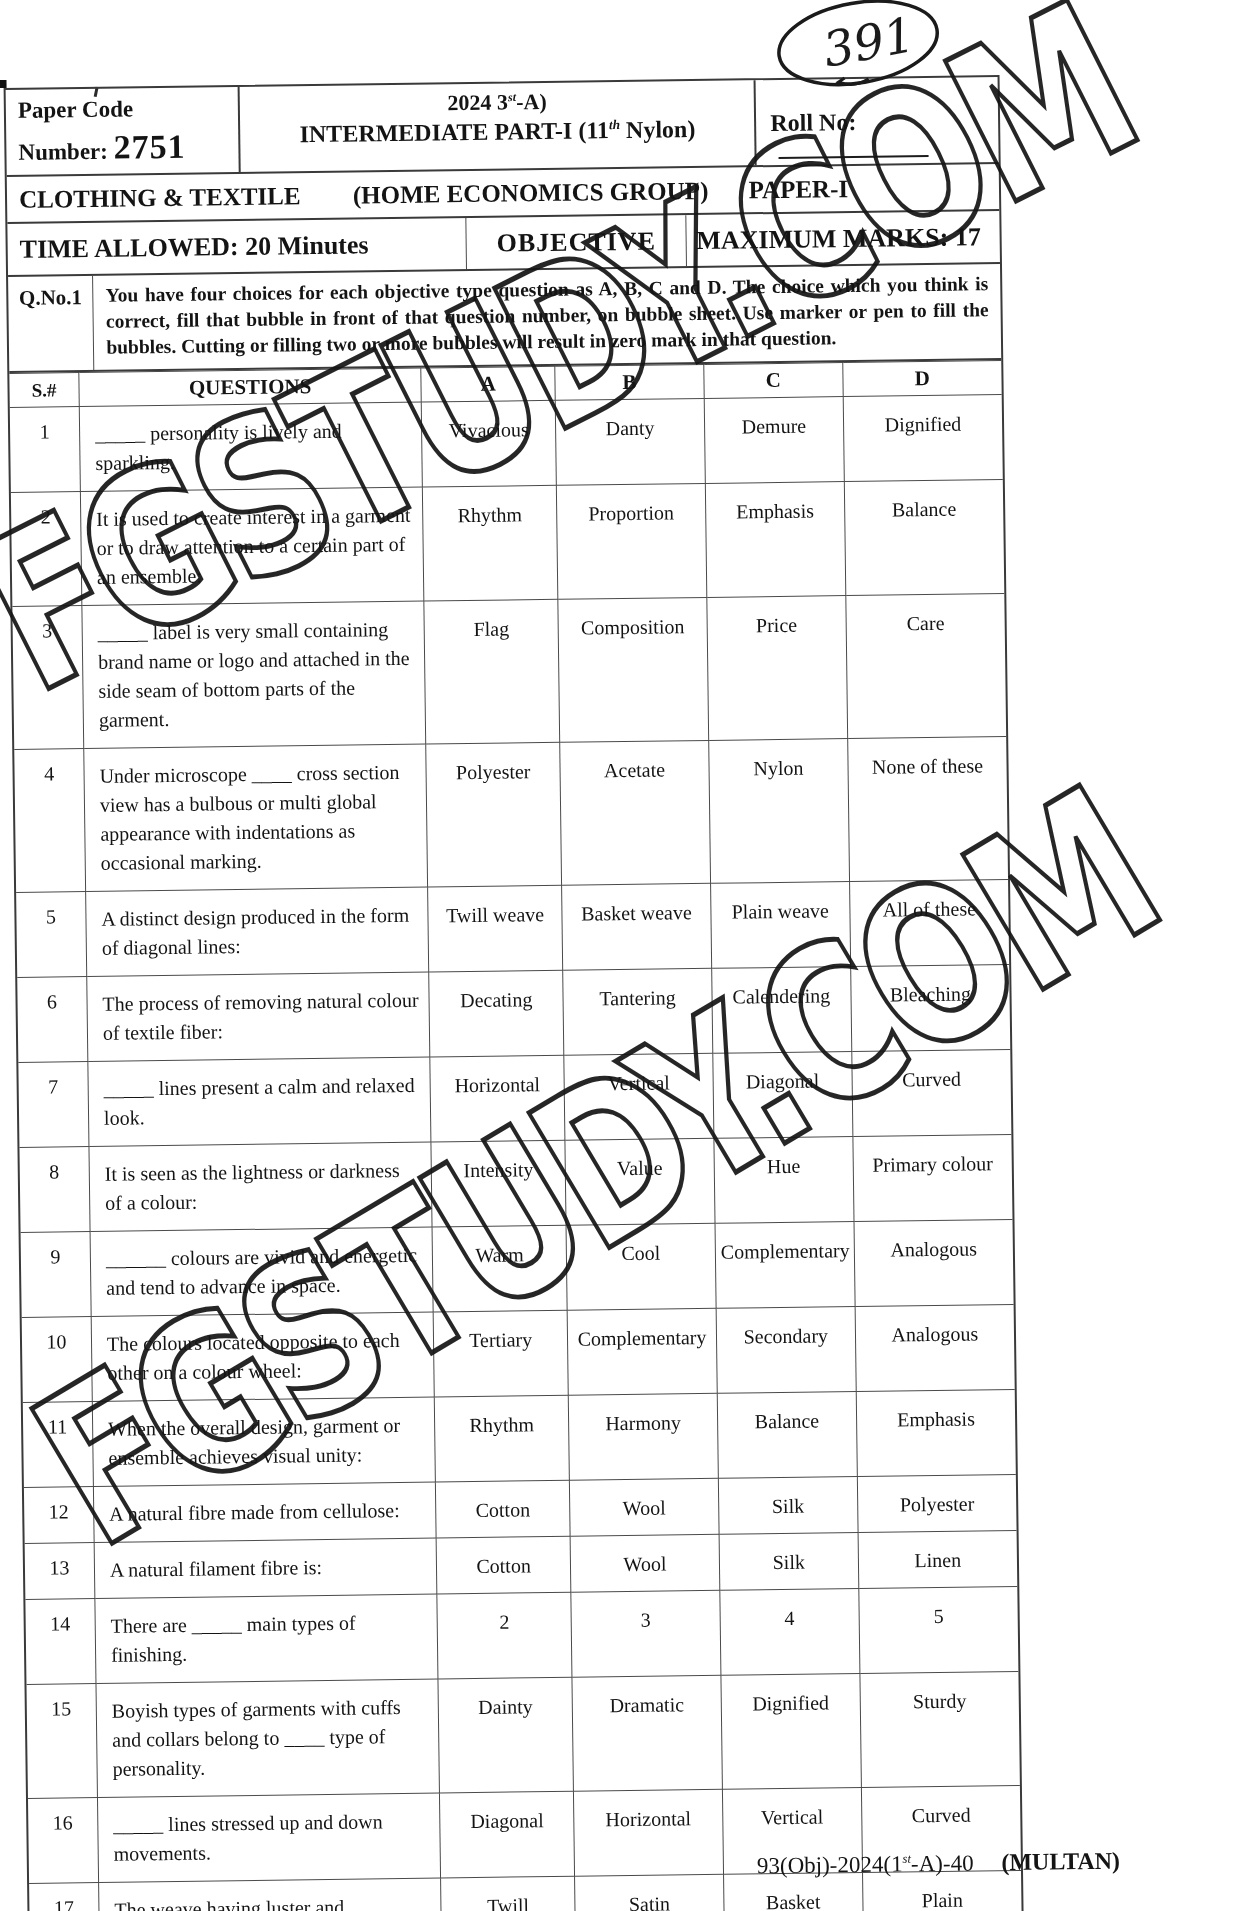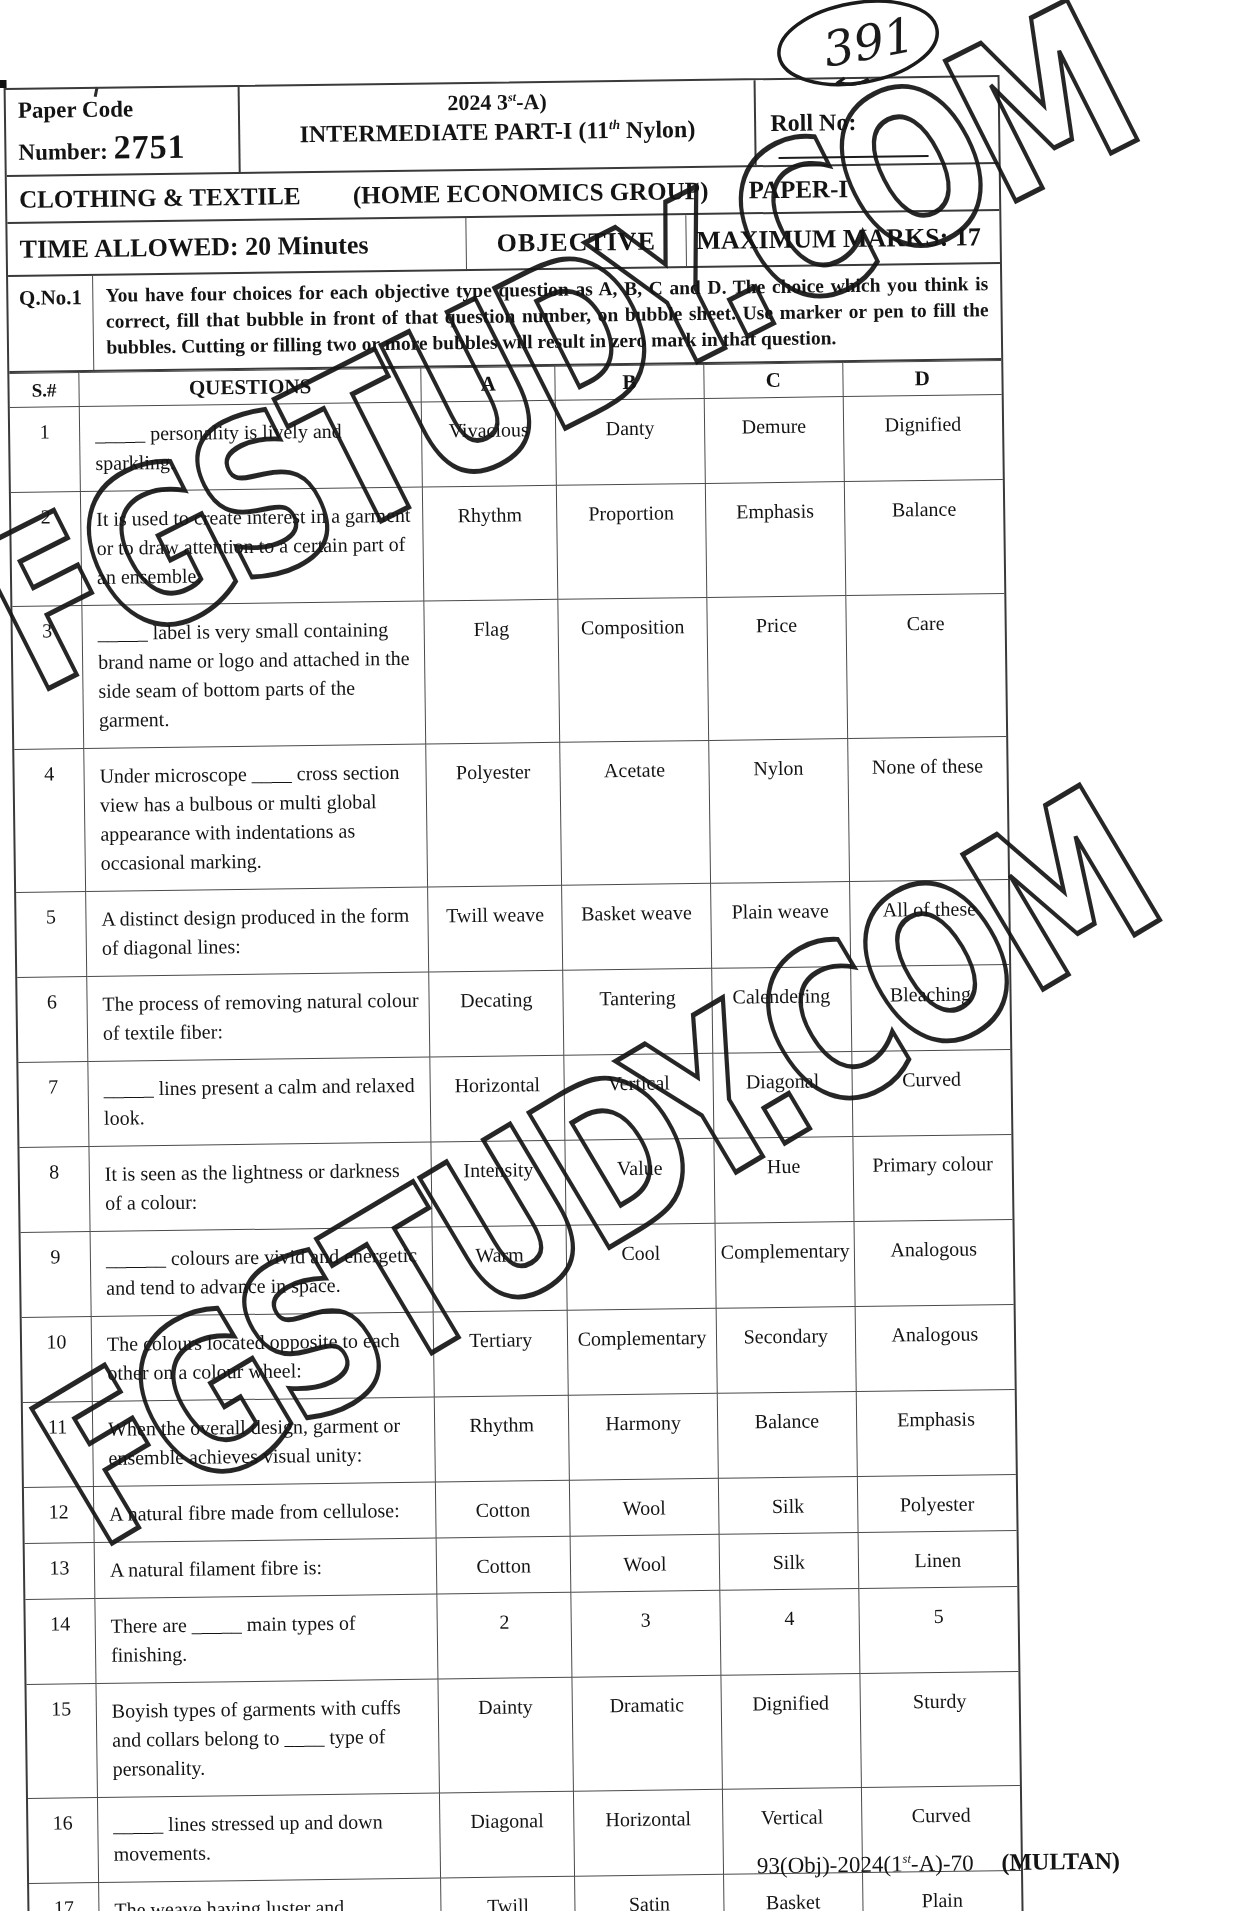--- a/index.html
+++ b/index.html
@@ -260,20 +260,20 @@
     <td class="opt">Satin</td>
     <td class="opt">Basket</td>
     <td class="opt">Plain</td>
   </tr>
         </tbody>
     </table>
 
   </div>
 
   <div class="footer">
-    <span>93(Obj)-2024(1</span><sup>st</sup><span>-A)-70</span>
+    <span>93(Obj)-2024(1</span><sup>st</sup><span>-A)-40</span>
     <span class="region">(MULTAN)</span>
   </div>
 
   <div class="wm wm1">FGSTUDY.COM</div>
   <div class="wm wm2">FGSTUDY.COM</div>
 
 </div>
 
 </body></html>

